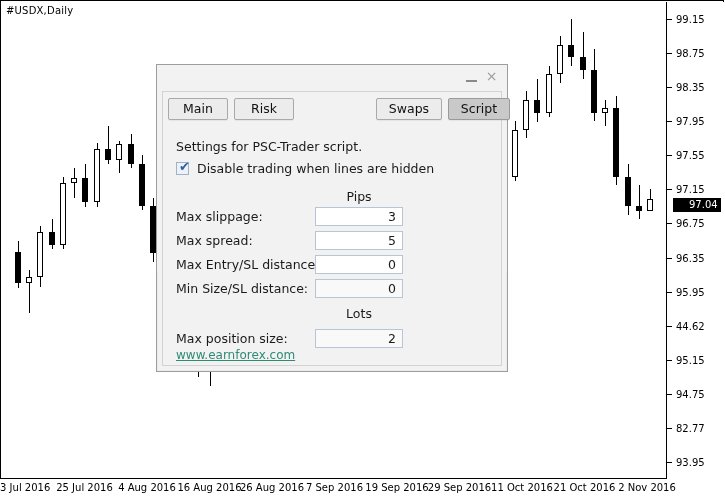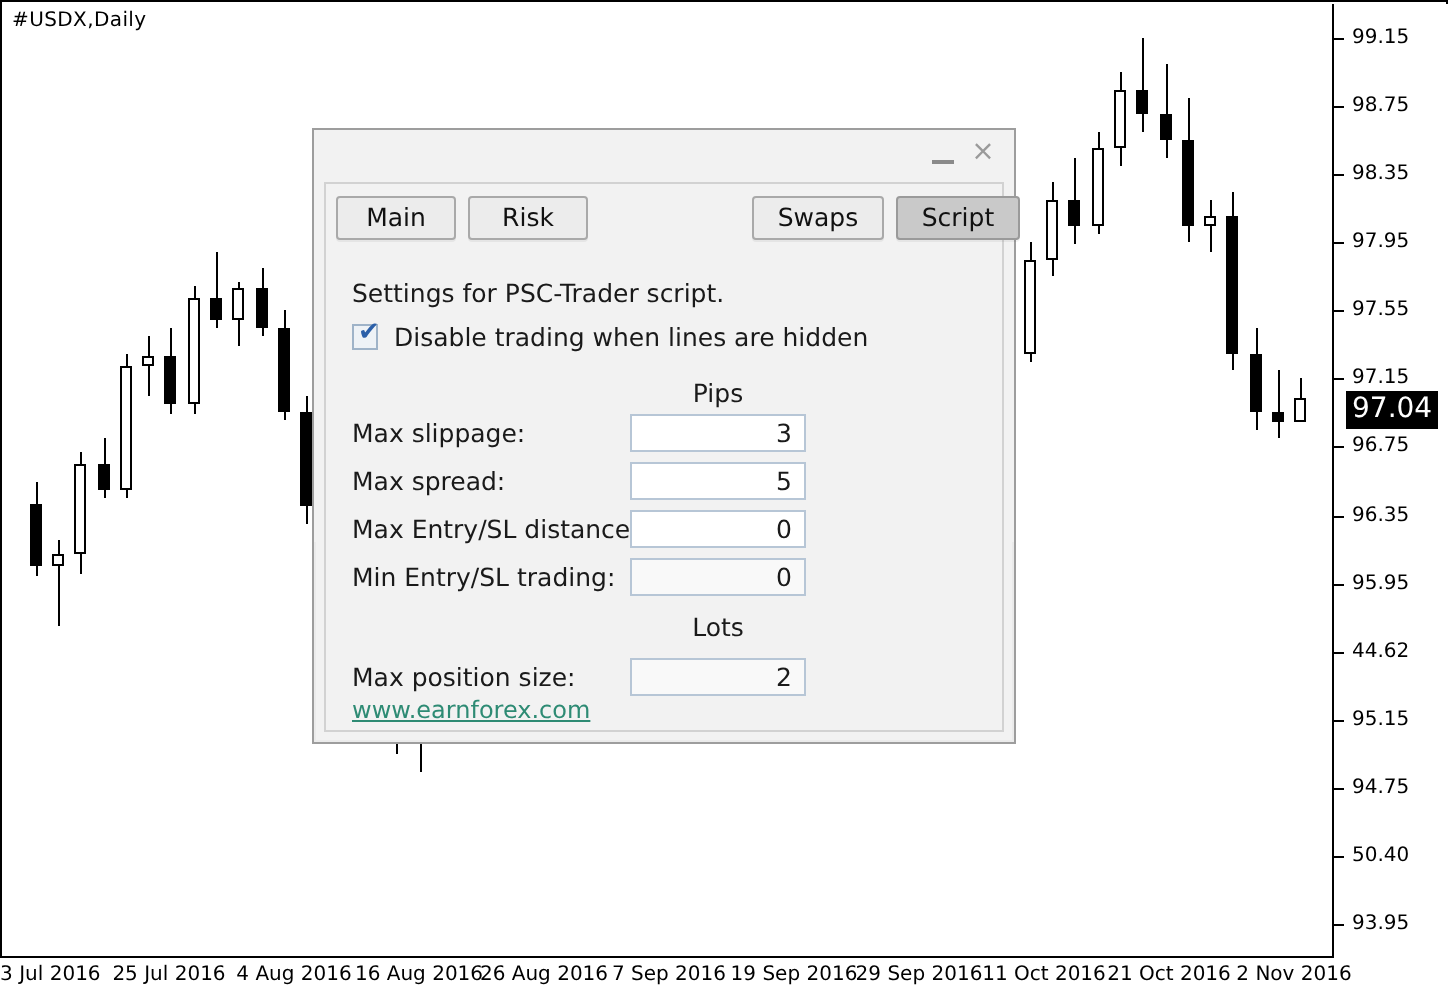--- a/index.html
+++ b/index.html
@@ -14,22 +14,22 @@
   .plot{position:absolute;left:1px;top:1px;width:664px;height:477px;overflow:hidden;}
   .symbol-label{position:absolute;left:4px;top:3px;font-size:10px;color:#000;
       letter-spacing:.2px;white-space:nowrap;}
 
   
   .price-scale{position:absolute;left:665px;top:1px;width:58px;height:477px;
       border-left:1px solid #000;box-sizing:border-box;background:#fff;}
   .ptick{position:absolute;left:0;width:5px;height:1px;background:#000;}
   .plabel{position:absolute;left:9px;font-size:10px;color:#000;
       transform:translateY(-50%);white-space:nowrap;}
-  .cur-price{position:absolute;left:6px;background:#000;color:#fff;font-size:14px;
-      padding:1px 3px 2px 3px;transform:translateY(-50%);white-space:nowrap;text-align:center;}
+  .cur-price{position:absolute;left:6px;background:#000;color:#fff;font-size:10px;
+      padding:1px 3px 2px 16px;transform:translateY(-50%);white-space:nowrap;text-align:center;}
 
   
   .date-axis{position:absolute;left:0;top:480px;width:725px;height:20px;background:#fff;}
   .dlabel{position:absolute;top:2px;font-size:10px;color:#000;white-space:nowrap;
       transform:translateX(-50%);}
 
   
   .wick{position:absolute;width:1px;background:#000;}
   .body{position:absolute;box-sizing:border-box;border:1px solid #000;}
   .body.up{background:#ffffff;}
@@ -227,21 +227,21 @@
         <span class="plabel" style="top: 256px;">96.35</span>
         <span class="ptick" style="top: 290px;"></span>
         <span class="plabel" style="top: 290px;">95.95</span>
         <span class="ptick" style="top: 324px;"></span>
         <span class="plabel" style="top: 324px;">44.62</span>
         <span class="ptick" style="top: 358px;"></span>
         <span class="plabel" style="top: 358px;">95.15</span>
         <span class="ptick" style="top: 392px;"></span>
         <span class="plabel" style="top: 392px;">94.75</span>
         <span class="ptick" style="top: 426px;"></span>
-        <span class="plabel" style="top: 426px;">50.40</span>
+        <span class="plabel" style="top: 426px;">82.77</span>
         <span class="ptick" style="top: 460px;"></span>
         <span class="plabel" style="top: 460px;">93.95</span>
         <span class="cur-price" style="top: 203px;">97.04</span>
       </div>
   </div>
 
   <div class="date-axis" id="date-axis">
       <span class="dlabel" style="left: 22px;">13 Jul 2016</span>
       <span class="dlabel" style="left: 84.5px;">25 Jul 2016</span>
       <span class="dlabel" style="left: 147px;">4 Aug 2016</span>
@@ -299,21 +299,21 @@
             <span class="fval">5</span>
           </span>
         </div>
         <div class="frow" style="top: 190px;">
           <span class="flabel">Max Entry/SL distance:</span>
           <span class="finput">
             <span class="fval">0</span>
           </span>
         </div>
         <div class="frow" style="top: 214px;">
-          <span class="flabel">Min Entry/SL trading:</span>
+          <span class="flabel">Min Size/SL distance:</span>
           <span class="finput ghost">
             <span class="fval">0</span>
           </span>
         </div>
       </div>
 
     <span class="unit-hdr" style="left:158px;top:241px;width:88px;">Lots</span>
 
     <div class="frow" style="top:264px;">
       <span class="flabel">Max position size:</span>

